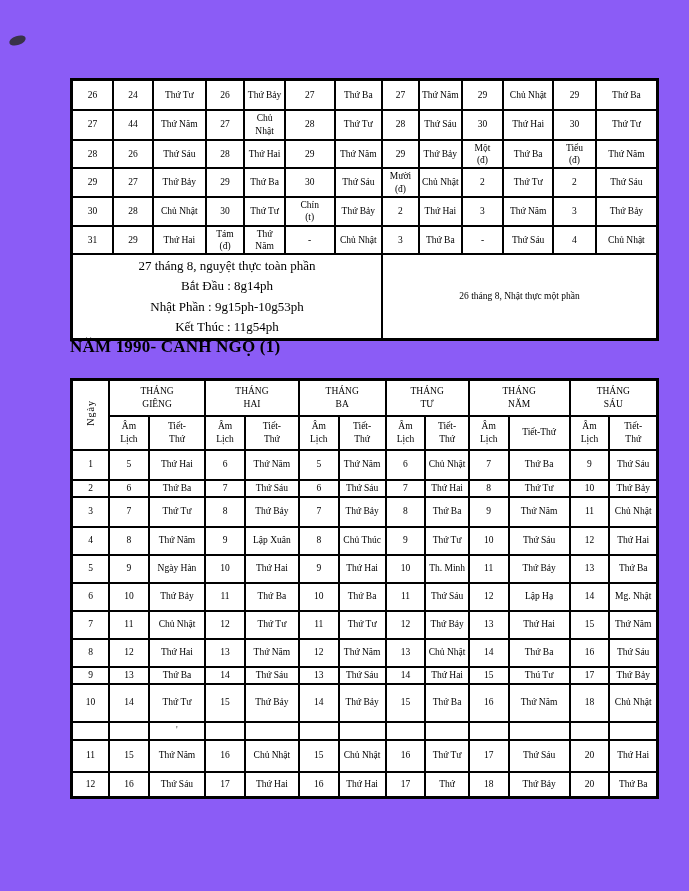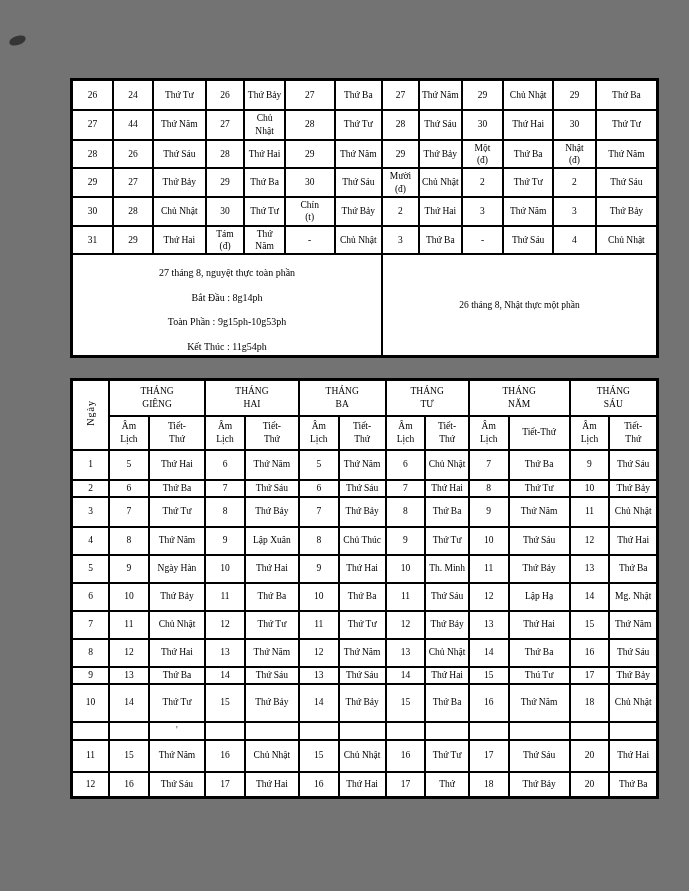--- a/index.html
+++ b/index.html
@@ -1,17 +1,17 @@
 <!DOCTYPE html>
 <html><head>
 <meta charset="utf-8">
 <style>
   html,body { margin:0; padding:0; background:#ffffff; }
   .page {
-    position:relative; width:689px; height:891px; background:#737373;
+    position:relative; width:689px; height:891px; background:#8b5cf6;
     font-family:"Liberation Serif","DejaVu Serif",serif; color:#000; overflow:hidden;
   }
   .artifact {
     position:absolute; left:9px; top:36px; width:17px; height:9px;
     background:#2a2a2a; border-radius:50%; transform:rotate(-18deg); opacity:.85;
   }
   table.tbl {
     position:absolute; left:70px; width:589px;
     border-collapse:collapse; table-layout:fixed; background:#fff;
     border:3px solid #000;
@@ -28,21 +28,21 @@
     font-size:17px; font-weight:bold; letter-spacing:.2px;
   }
   .mon  { font-size:13.5px; text-align:left; padding-left:6px; line-height:1.3;margin-top:16px; }
   .sub  { text-align:left; padding-left:4px; font-size:9.5px; }
   .ngay { vertical-align:middle; }
   .vert {
     display:inline-block; writing-mode:vertical-rl; transform:rotate(180deg);
     font-size:10px; letter-spacing:1px;
   }
   .fl { vertical-align:top; padding-top:2px; }
-  .fl div { line-height:1.55; font-size:10px;margin-top:9px; }
+  .fl div { line-height:1.55; font-size:13px; }
   .fr { vertical-align:top; padding-top:4px; }
   .b   { font-weight:bold; }
   .lg  { font-size:12px; }
   .blg { font-size:12px; font-weight:bold; }
   .tick { font-size:7px; vertical-align:top; color:#333; }
 </style>
 </head>
 <body>
 
 <div class="page">
@@ -101,21 +101,21 @@
           <td>Thứ Sáu</td>
           <td>28</td>
           <td>Thứ Hai</td>
           <td>29</td>
           <td>Thứ Năm</td>
           <td>29</td>
           <td>Thứ Bảy</td>
           <td>Một
 (đ)</td>
           <td>Thứ Ba</td>
-          <td>Nhật
+          <td>Tiểu
 (đ)</td>
           <td>Thứ Năm</td>
         </tr>
         <tr style="height: 28px;">
           <td>29</td>
           <td>27</td>
           <td>Thứ Bảy</td>
           <td>29</td>
           <td>Thứ Ba</td>
           <td>30</td>
@@ -154,26 +154,27 @@
           <td>-</td>
           <td>Chủ Nhật</td>
           <td>3</td>
           <td>Thứ Ba</td>
           <td>-</td>
           <td>Thứ Sáu</td>
           <td>4</td>
           <td>Chủ Nhật</td>
         </tr>
         <tr style="height: 62px;">
-          <td colspan="7" class="fl"><div>27 tháng 8, nguyệt thực toàn phần</div><div>Bắt Đầu : 8g14ph</div><div>Toàn Phần : 9g15ph-10g53ph</div><div>Kết Thúc : 11g54ph</div></td>
+          <td colspan="7" class="fl"><div>27 tháng 8, nguyệt thực toàn phần</div><div>Bắt Đầu : 8g14ph</div><div>Nhật Phần : 9g15ph-10g53ph</div><div>Kết Thúc : 11g54ph</div></td>
           <td colspan="6" class="fr">26 tháng 8, Nhật thực một phần</td>
         </tr>
       </tbody>
   </table>
 
+  <h1 class="title">NĂM 1990- CANH NGỌ (1)</h1>
 
   <table class="tbl cal">
     <colgroup>
       <col style="width:6.4%">
         <col style="width:6.8%">
         <col style="width:9.6%">
       <col style="width:6.8%">
         <col style="width:9.2%">
         <col style="width:6.8%">
       <col style="width:8%">

